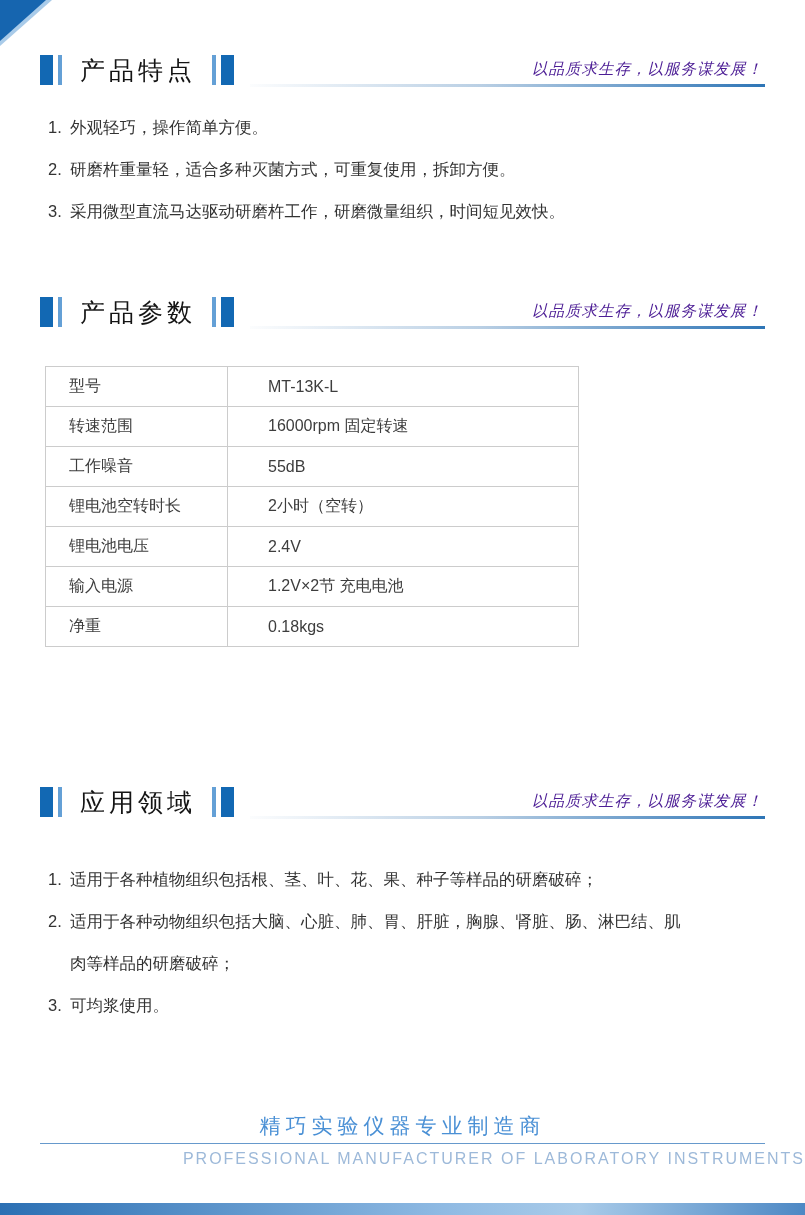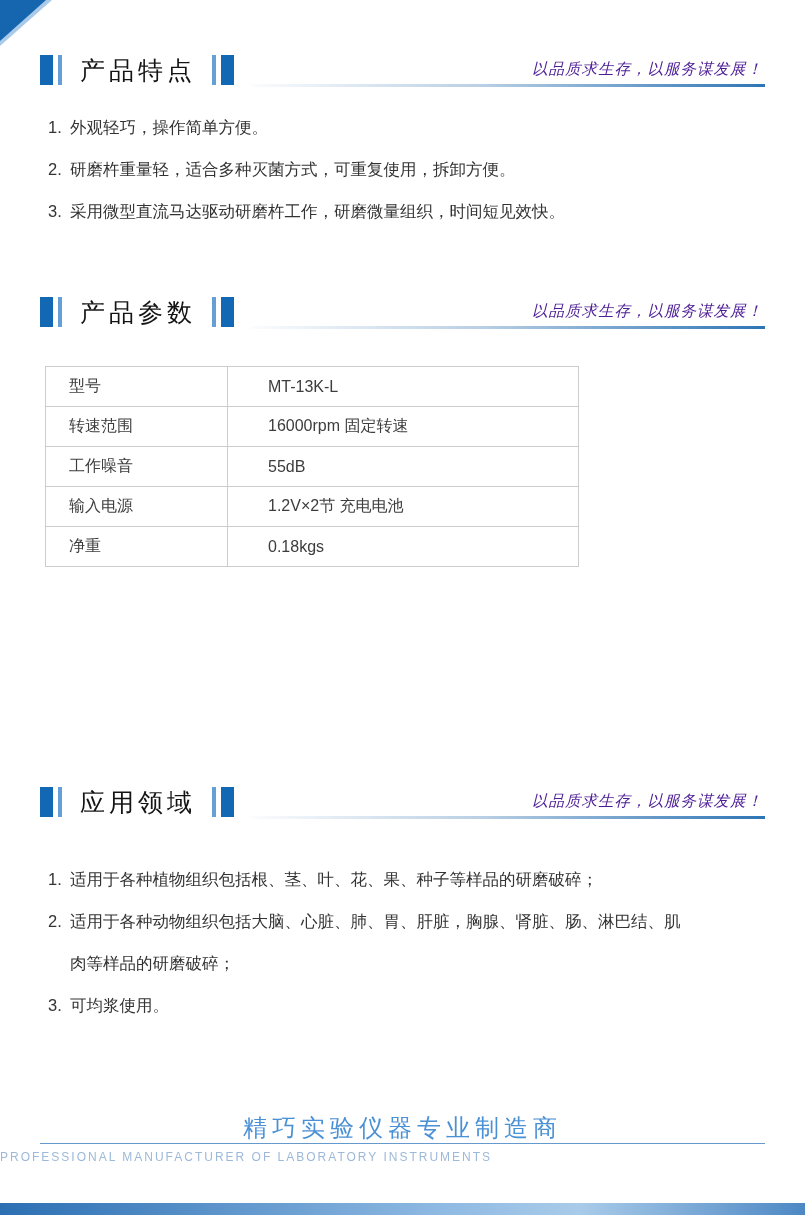--- a/index.html
+++ b/index.html
@@ -45,25 +45,25 @@
 
   
   .param-table { position:absolute; top:366px; left:45px; width:534px;
     border-collapse:collapse; font-size:16px; color:#3d3d3d; table-layout:fixed; }
   .param-table td { border:1px solid #cccccc; height:40px; vertical-align:middle; }
   td.p-label { width:182px; padding-left:23px; }
   td.p-value { padding-left:40px; }
 
   
   .footer-cn { position:absolute; top:1112px; left:0; width:100%;
-    text-align:center; font-size:24px; letter-spacing:5px; color:#4a90d5; }
+    text-align:center; font-size:21px; letter-spacing:5px; color:#4a90d5; }
   .footer-line { position:absolute; top:1143px; left:40px; right:40px;
     height:1px; background:#6699cc; }
   .footer-en { position:absolute; top:1150px; left:0; width:100%;
-    text-align:left; font-size:12px; letter-spacing:2px; color:#9db9d9; }
+    text-align:right; font-size:16px; letter-spacing:2px; color:#9db9d9; }
   .footer-bar { position:absolute; left:0; bottom:0; width:100%; height:12px;
     background:linear-gradient(90deg,#2b6fb3 0%, #8fbae3 55%, #a9cbe9 72%, #4d88c4 100%); }
 </style>
 </head>
 <body>
 
 <div class="corner-light"></div>
 <div class="corner-dark"></div>
 
 <header class="sec-header" id="header-features">
@@ -113,20 +113,28 @@
       </tr>
       <tr>
         <td class="p-label">转速范围</td>
         <td class="p-value">16000rpm 固定转速</td>
       </tr>
       <tr>
         <td class="p-label">工作噪音</td>
         <td class="p-value">55dB</td>
       </tr>
       <tr>
+        <td class="p-label">锂电池空转时长</td>
+        <td class="p-value">2小时（空转）</td>
+      </tr>
+      <tr>
+        <td class="p-label">锂电池电压</td>
+        <td class="p-value">2.4V</td>
+      </tr>
+      <tr>
         <td class="p-label">输入电源</td>
         <td class="p-value">1.2V×2节 充电电池</td>
       </tr>
       <tr>
         <td class="p-label">净重</td>
         <td class="p-value">0.18kgs</td>
       </tr>
     </tbody>
 </table>
 

